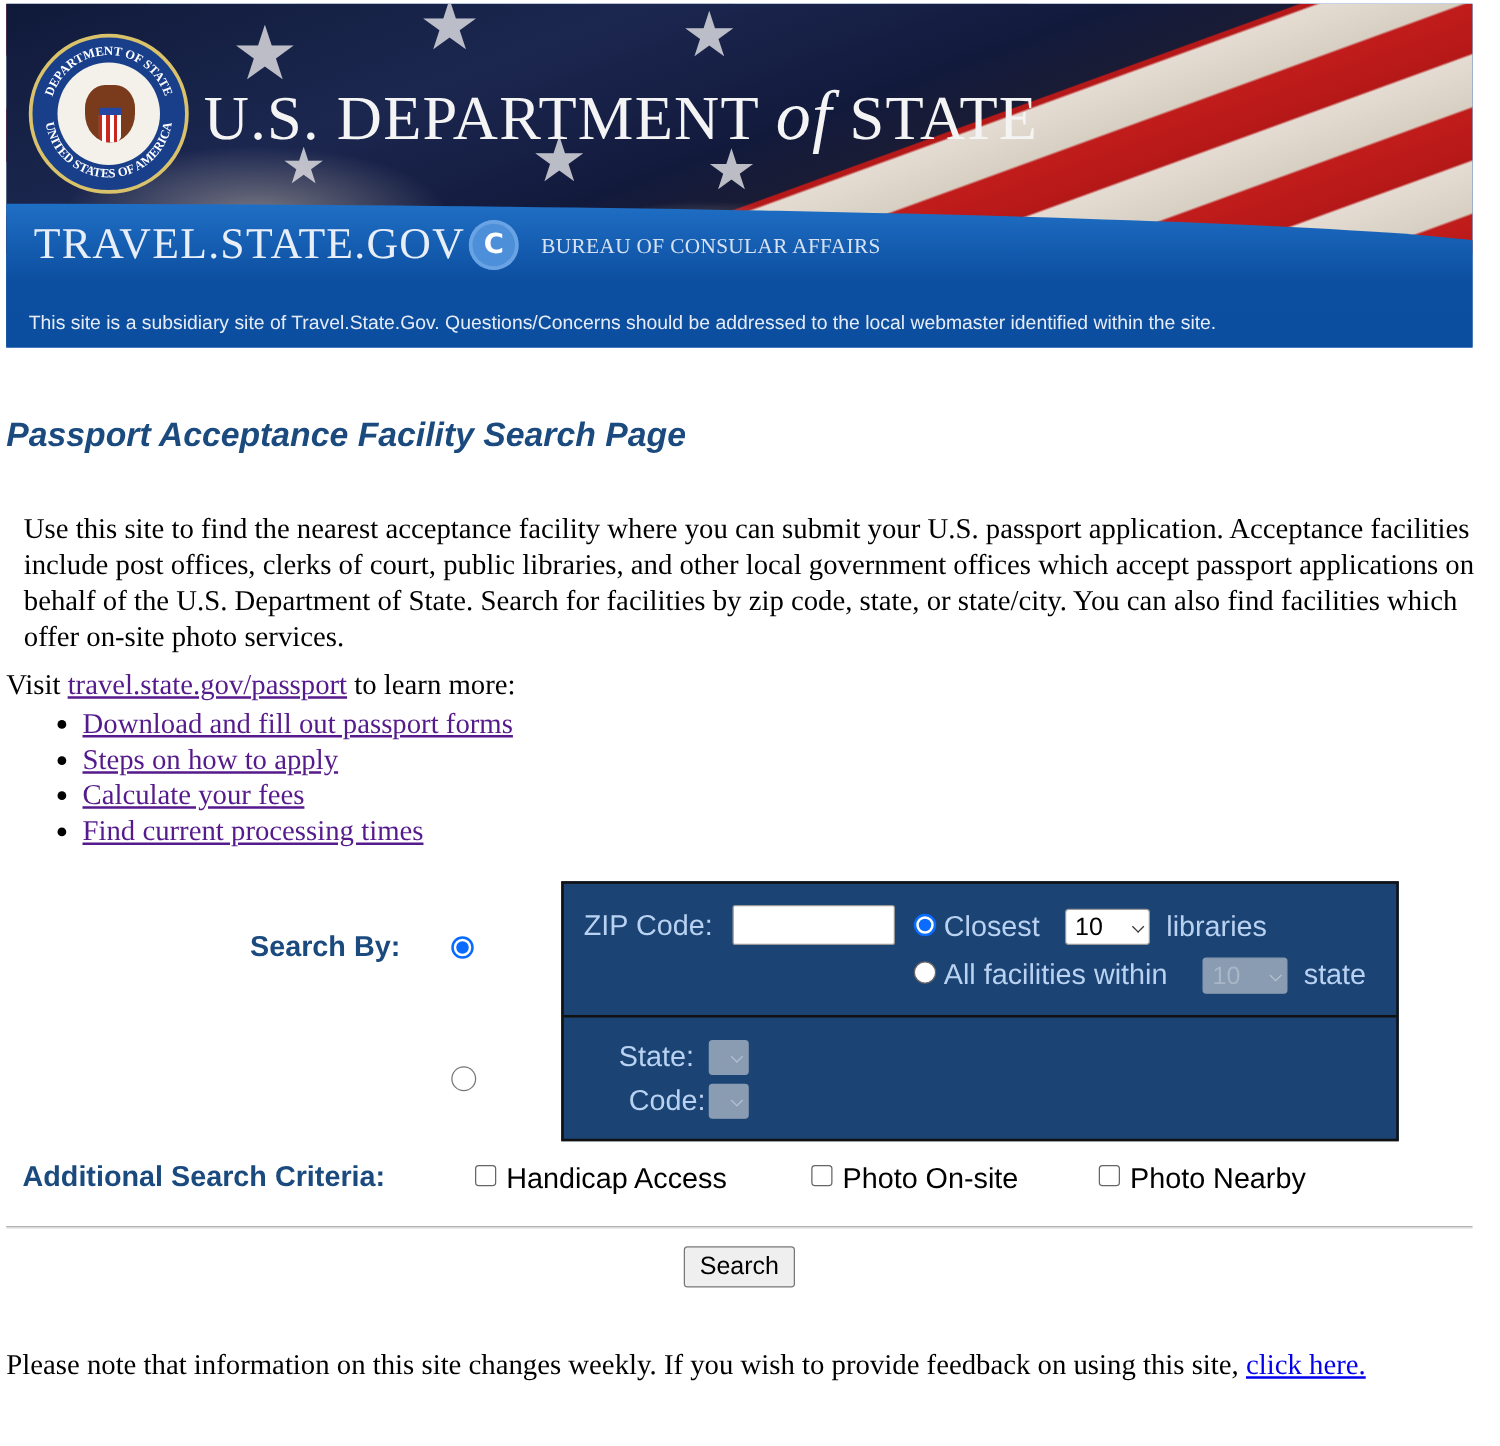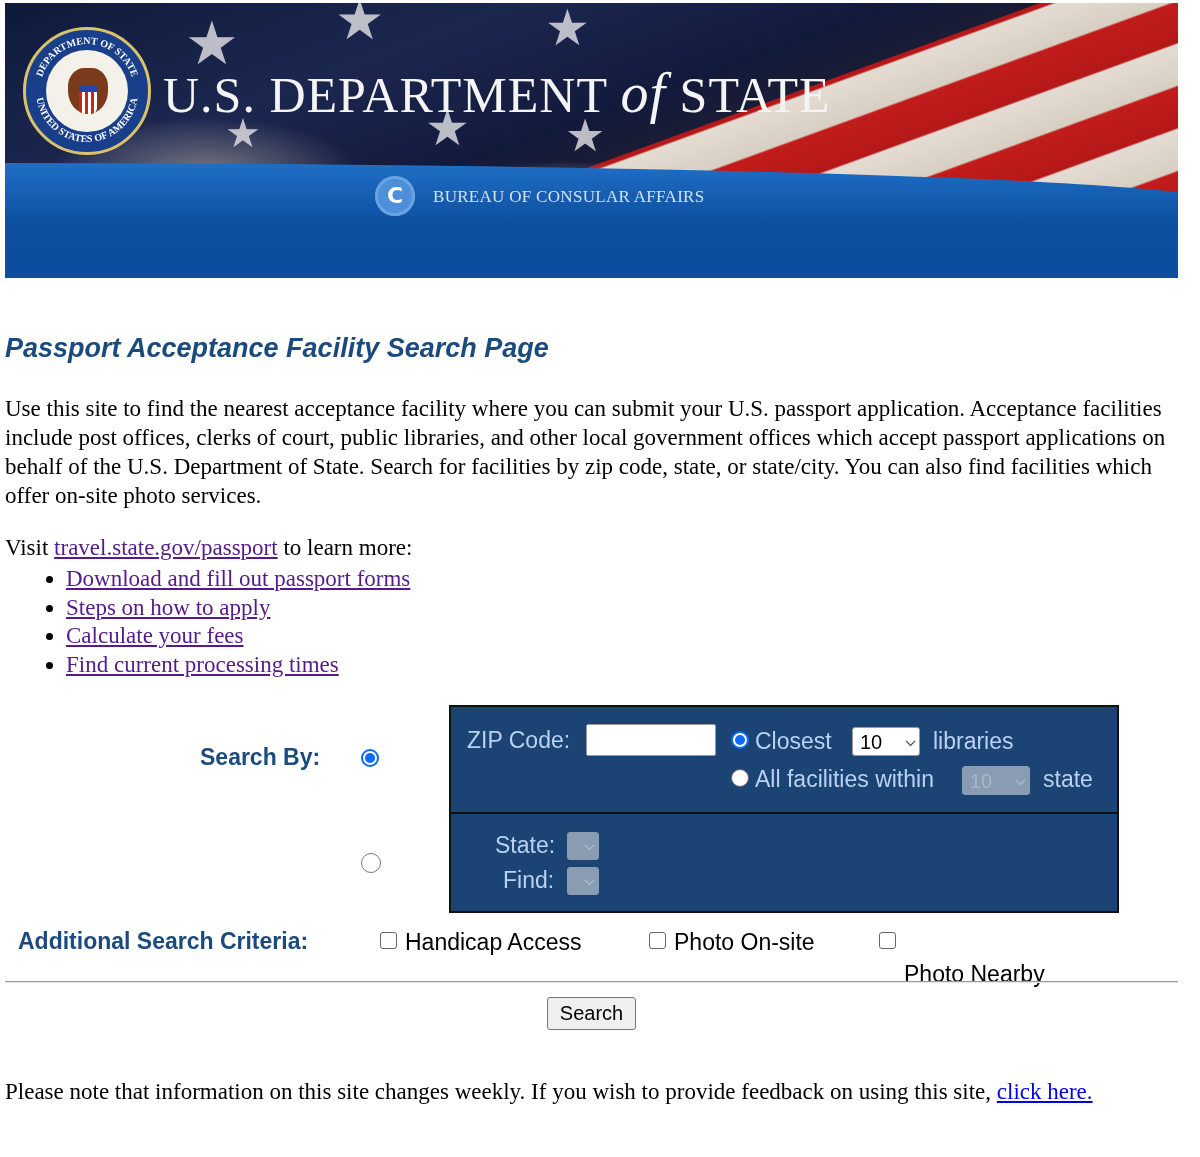--- a/index.html
+++ b/index.html
@@ -23,21 +23,21 @@
     .seal-ring-text { position: absolute; left: 0; top: 0; width: 122px; height: 122px; }
     .dept-title { position: absolute; left: 158px; top: 58px; font-family: "Liberation Serif", serif; color: #f4f4f4; font-size: 50px; letter-spacing: 1px; white-space: nowrap; }
     .dept-title .of { font-style: italic; font-size: 56px; }
     .tsg { position: absolute; left: 22px; top: 172px; font-family: "Liberation Serif", serif; color: #e8eef7; font-size: 35px; letter-spacing: 1px; white-space: nowrap; }
     .c-logo { position: absolute; left: 370px; top: 173px; width: 40px; height: 40px; border-radius: 50%; background: #4d8fd8; color: #fff; font-family: "DejaVu Sans", sans-serif; font-weight: bold; font-size: 22px; text-align: center; line-height: 40px; box-shadow: inset 0 0 0 3px #6aa3e3; }
     .bureau { position: absolute; left: 428px; top: 184px; font-family: "Liberation Serif", serif; color: #d6e2f2; font-size: 17px; letter-spacing: 0.3px; white-space: nowrap; }
     .subsidiary { position: absolute; left: 18px; top: 247px; font-family: "Liberation Sans", sans-serif; color: #e6ecf5; font-size: 15.5px; white-space: nowrap; }
 
     
     .page-title { position: absolute; left: 5px; top: 333px; margin: 0; font-family: "Liberation Sans", sans-serif; font-style: italic; font-weight: bold; font-size: 27px; color: #1b4a7e; }
-    .intro { position: absolute; left: 5px; top: 394px; width: 1175px; margin: 0; font-size: 23px; line-height: 29px; }
+    .intro { position: absolute; left: 5px; top: 394px; width: 1175px; margin: 14px; font-size: 23px; line-height: 29px; }
     .visit { position: absolute; left: 5px; top: 533px; margin: 0; font-size: 23px; line-height: 29px; }
     a { color: #551a8b; text-decoration: underline; }
     a.unvisited { color: #0000ee; }
     .links { position: absolute; left: 0; top: 565px; margin: 0; padding-left: 66px; font-size: 23px; line-height: 28.6px; }
 
     
     .label-blue { font-family: "Liberation Sans", sans-serif; font-weight: bold; color: #1b4a7e; font-size: 23px; position: absolute; white-space: nowrap; }
     .search-by { left: 200px; top: 744px; }
     .addl { left: 18px; top: 928px; }
 
@@ -89,22 +89,24 @@
       <defs>
         <path id="topArc" d="M 14 61 A 47 47 0 0 1 108 61"></path>
         <path id="botArc" d="M 10 61 A 51 51 0 0 0 112 61"></path>
       </defs>
       <text font-family="Liberation Serif, serif" font-size="10" font-weight="bold" fill="#ffffff"><textPath href="#topArc" startOffset="50%" text-anchor="middle">DEPARTMENT OF STATE</textPath></text>
       <text font-family="Liberation Serif, serif" font-size="10" font-weight="bold" fill="#ffffff"><textPath href="#botArc" startOffset="50%" text-anchor="middle">UNITED STATES OF AMERICA</textPath></text>
     </svg>
   </div>
 
   <div class="dept-title"><span>U.S. DEPARTMENT </span><span class="of">of</span><span> STATE</span></div>
+  <div class="tsg">TRAVEL.STATE.GOV</div>
   <div class="c-logo">C</div>
   <div class="bureau">BUREAU OF CONSULAR AFFAIRS</div>
+  <div class="subsidiary">This site is a subsidiary site of Travel.State.Gov. Questions/Concerns should be addressed to the local webmaster identified within the site.</div>
 </div>
 
 <h1 class="page-title">Passport Acceptance Facility Search Page</h1>
 <p class="intro">Use this site to find the nearest acceptance facility where you can submit your U.S. passport application. Acceptance facilities include post offices, clerks of court, public libraries, and other local government offices which accept passport applications on behalf of the U.S. Department of State. Search for facilities by zip code, state, or state/city. You can also find facilities which offer on-site photo services.</p>
 
 <p class="visit"><span>Visit </span><a href="#">travel.state.gov/passport</a><span> to learn more:</span></p>
 
 <ul class="links">
   <li><a href="#">Download and fill out passport forms</a></li>
   <li><a href="#">Steps on how to apply</a></li>
@@ -135,34 +137,34 @@
   <div class="select disabled" style="left:511px;top:59px;width:68px;height:29px;">
     <span class="val">10</span>
     <span class="chev"></span>
   </div>
   <span class="box-text" style="left:592px;top:59px;">state</span>
 
   <span class="box-text" style="left:44px;top:125px;">State:</span>
   <div class="select disabled" style="left:116px;top:125px;width:32px;height:28px;">
     <span class="chev"></span>
   </div>
-  <span class="box-text" style="left:52px;top:160px;">Find:</span>
+  <span class="box-text" style="left:52px;top:160px;">Code:</span>
   <div class="select disabled" style="left:116px;top:160px;width:32px;height:28px;">
     <span class="chev"></span>
   </div>
 </div>
 
 <div class="label-blue addl">Additional Search Criteria:</div>
 
 <span class="checkbox" style="left:380px;top:932px;"></span>
 <span class="chk-label" style="left:405px;top:929px;">Handicap Access</span>
 
 <span class="checkbox" style="left:649px;top:932px;"></span>
 <span class="chk-label" style="left:674px;top:929px;">Photo On-site</span>
 
 <span class="checkbox" style="left:879px;top:932px;"></span>
-<span class="chk-label" style="left:904px;top:929px;margin-top:32px;">Photo Nearby</span>
+<span class="chk-label" style="left:904px;top:929px;">Photo Nearby</span>
 
 <div class="hr"></div>
 
 <button class="search-btn">Search</button>
 
 <p class="note"><span>Please note that information on this site changes weekly. If you wish to provide feedback on using this site, </span><a href="#" class="unvisited">click here.</a></p>
 
 </body></html>

